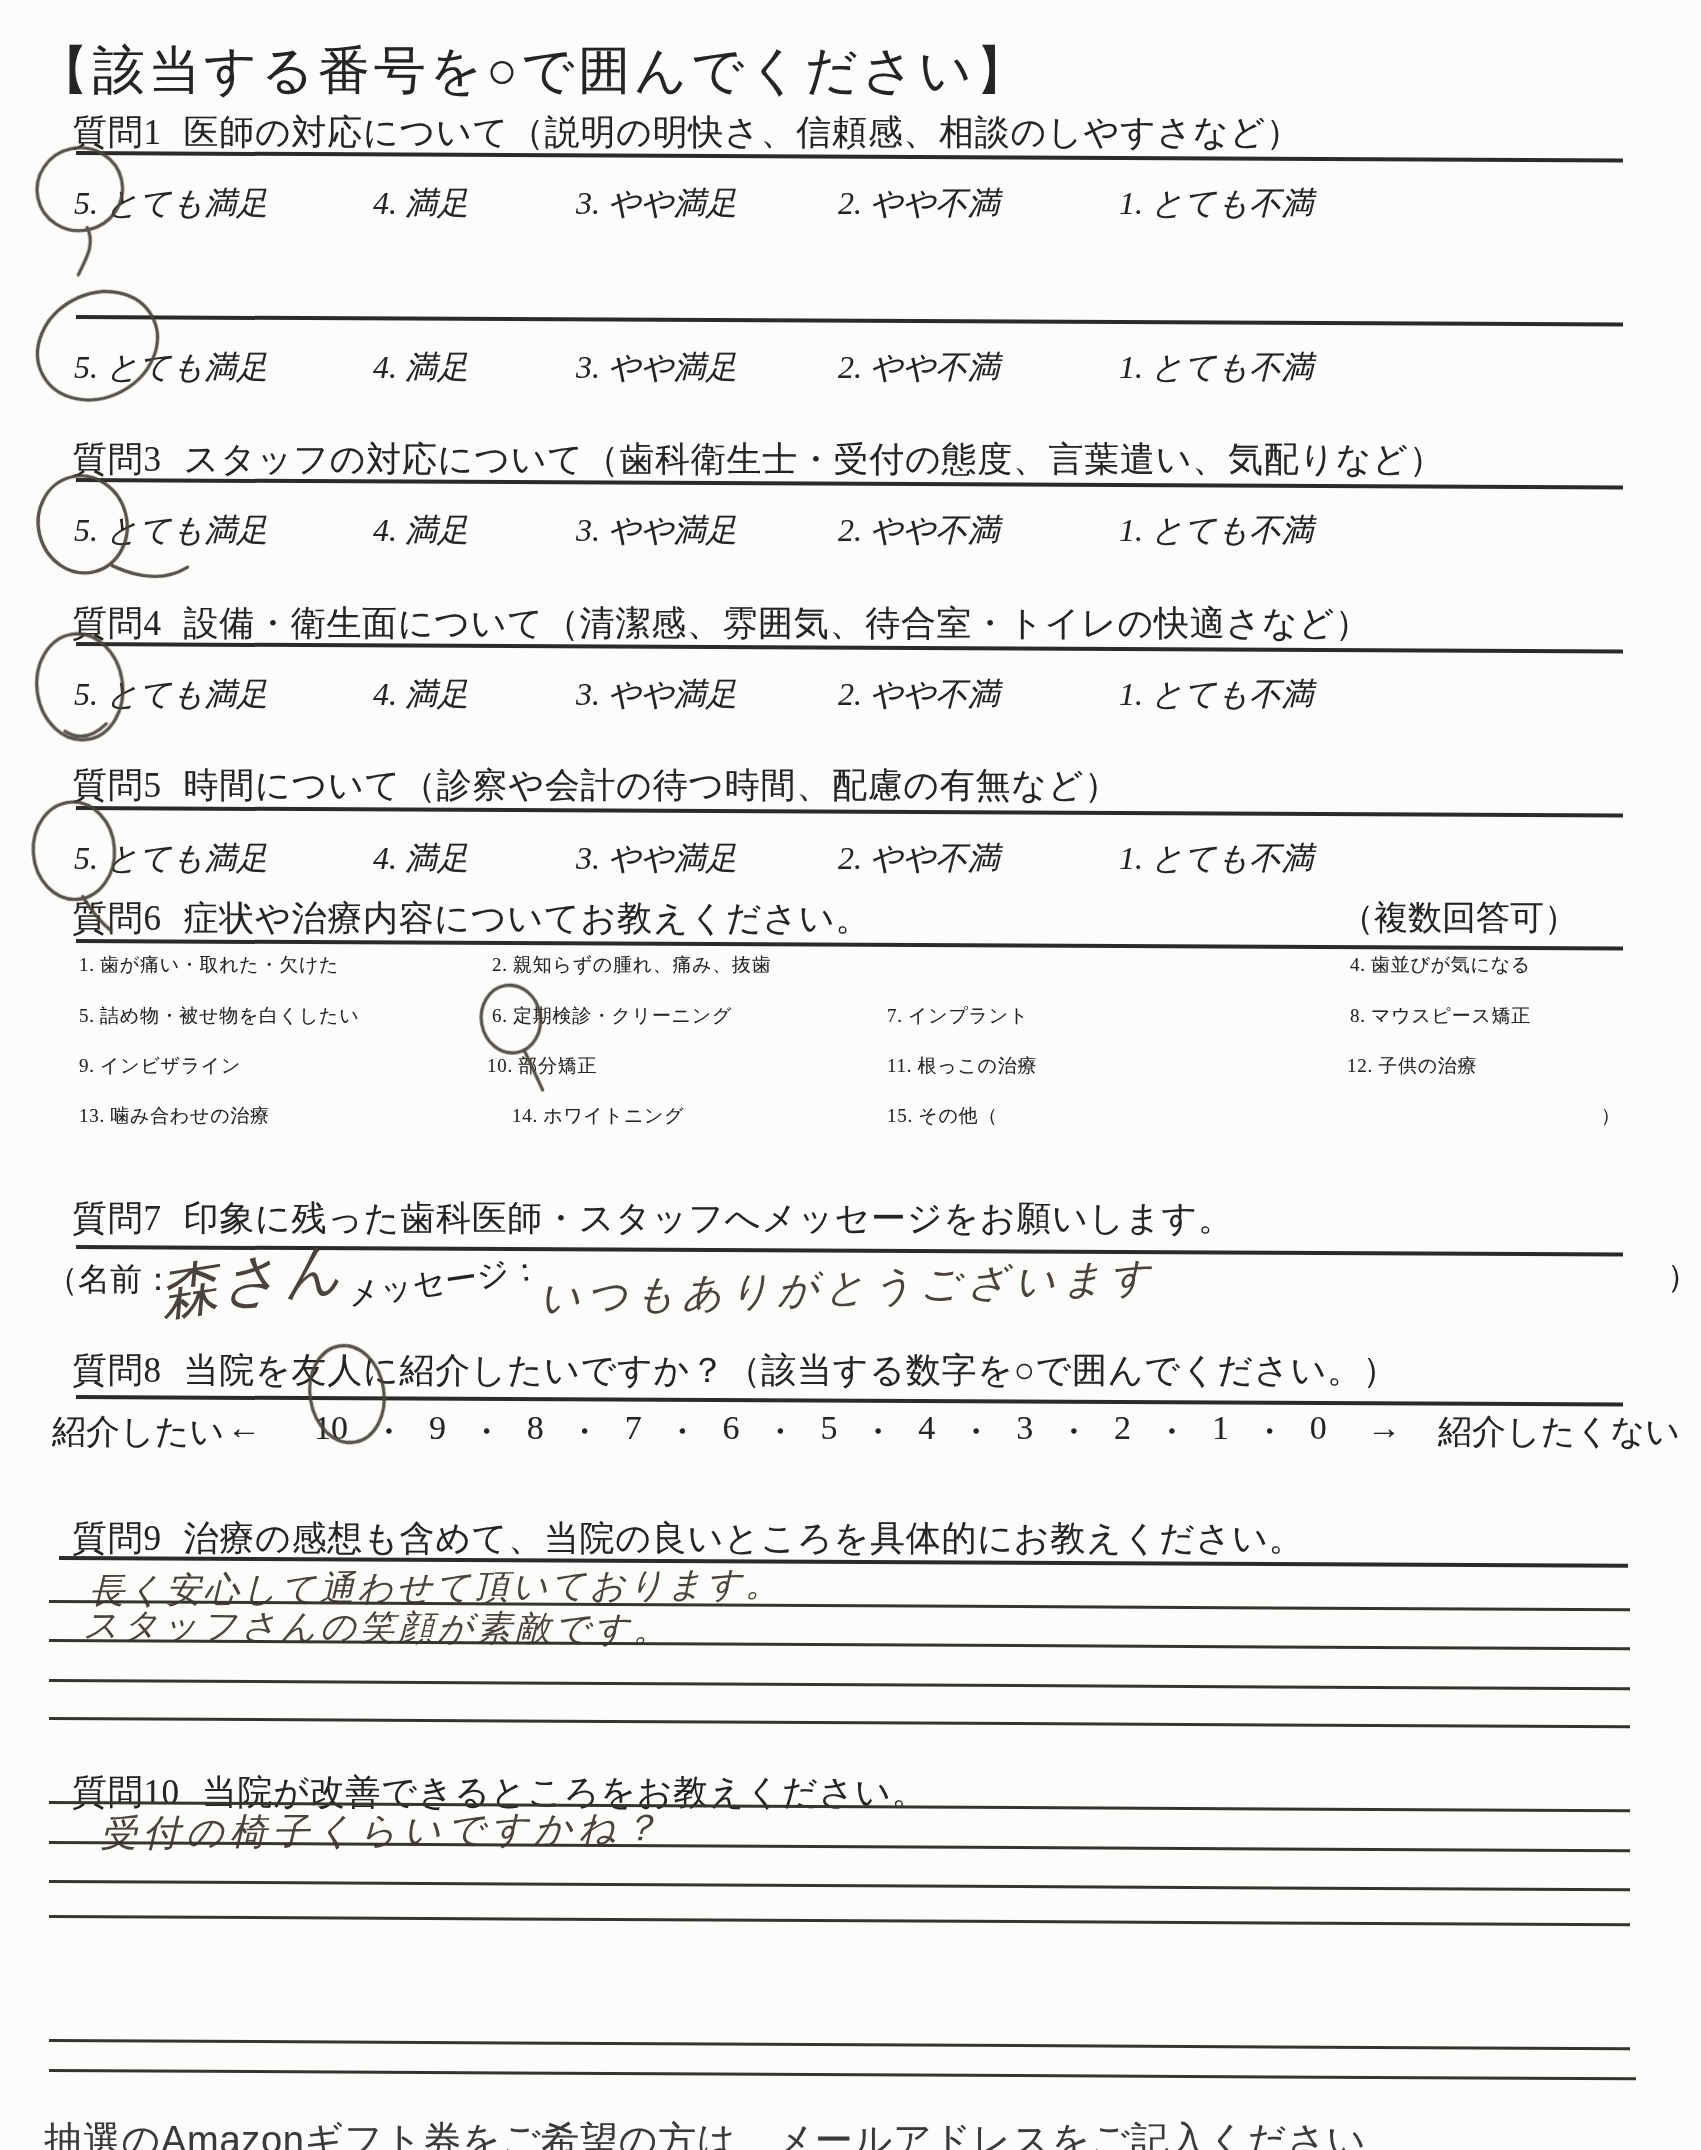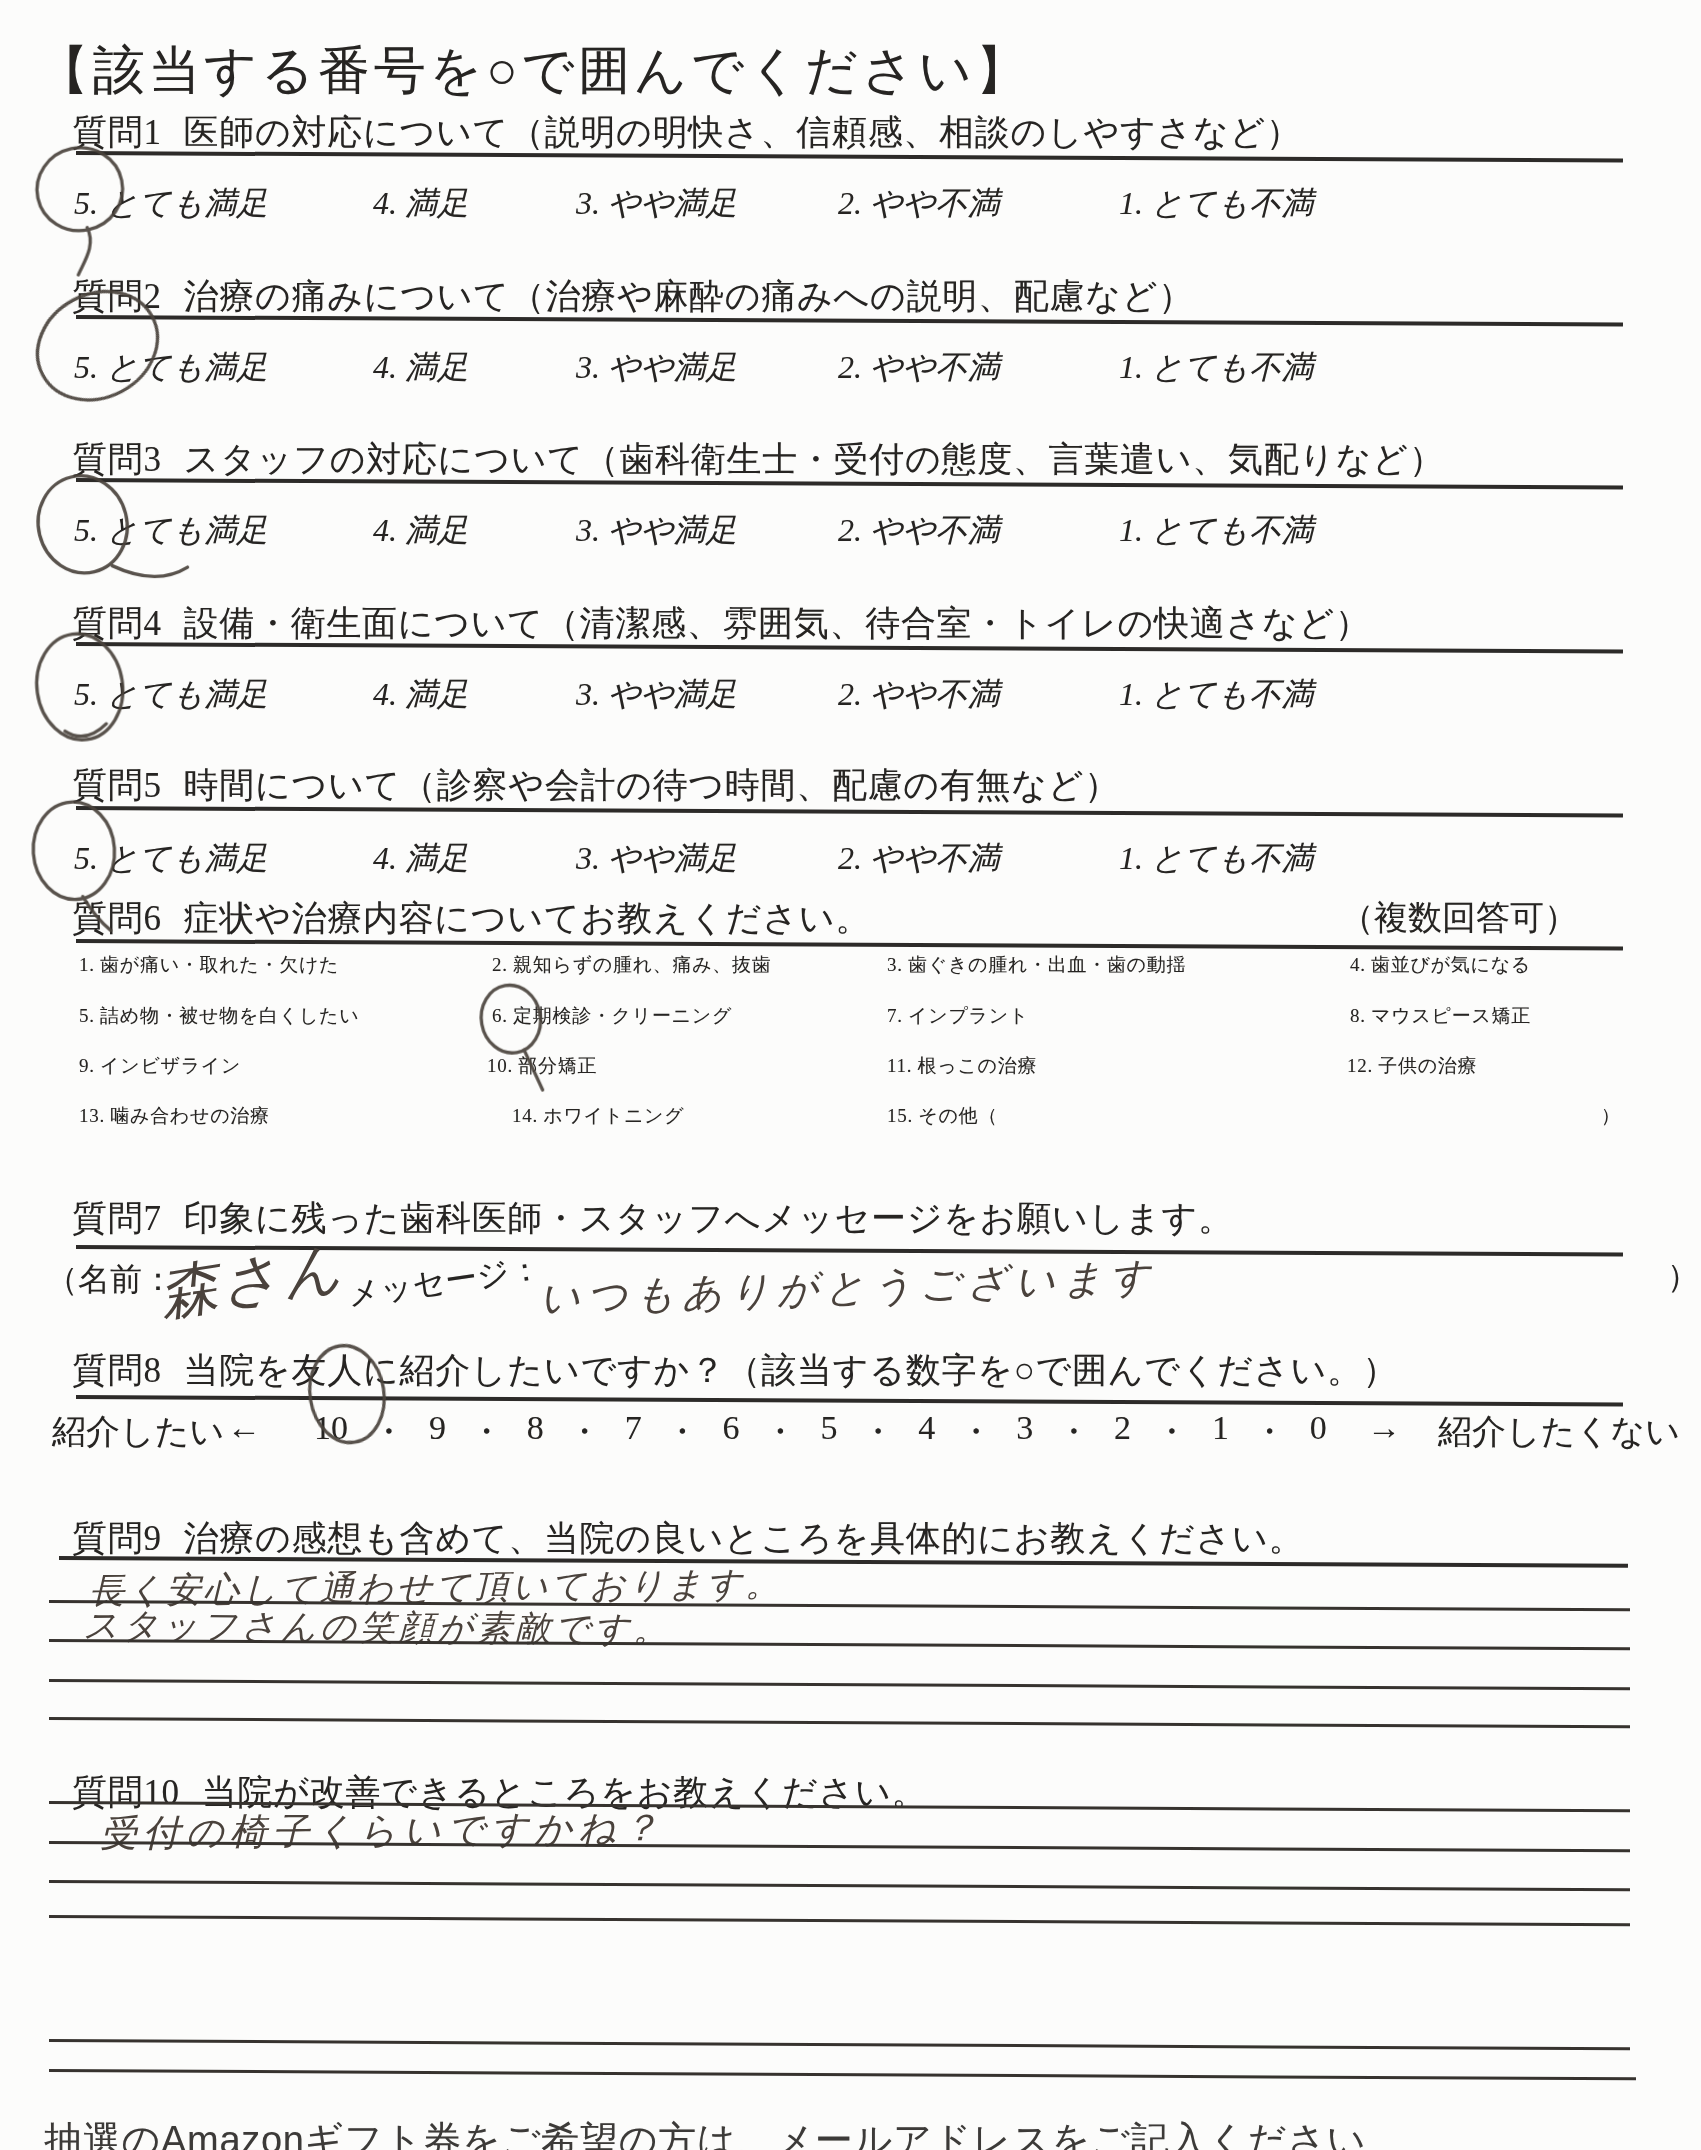--- a/index.html
+++ b/index.html
@@ -38,23 +38,20 @@
   </div>
   <div class="sep" style="top:151px"></div>
   <div class="optrow" style="top:182px">
     <span class="opt" style="left:74px">5. とても満足</span>
     <span class="opt" style="left:373px">4. 満足</span>
     <span class="opt" style="left:576px">3. やや満足</span>
     <span class="opt" style="left:838px">2. やや不満</span>
     <span class="opt" style="left:1119px">1. とても不満</span>
   </div>
 
-  <div class="qheader" style="top:273px">
-    <span class="qnum">質問2</span><span>治療の痛みについて（治療や麻酔の痛みへの説明、配慮など）</span>
-  </div>
   <div class="sep" style="top:315px"></div>
   <div class="optrow" style="top:346px">
     <span class="opt" style="left:74px">5. とても満足</span>
     <span class="opt" style="left:373px">4. 満足</span>
     <span class="opt" style="left:576px">3. やや満足</span>
     <span class="opt" style="left:838px">2. やや不満</span>
     <span class="opt" style="left:1119px">1. とても不満</span>
   </div>
 
   <div class="qheader" style="top:436px">
@@ -94,21 +91,20 @@
   </div>
 
   <div class="qheader" style="top:895px">
     <span class="qnum">質問6</span><span>症状や治療内容についてお教えください。</span>
   </div>
   <span class="note" style="left:1340px;top:895px">（複数回答可）</span>
   <div class="sep" style="top:939px"></div>
 
   <span class="q6opt" style="left:79px;top:952px">1. 歯が痛い・取れた・欠けた</span>
   <span class="q6opt" style="left:492px;top:952px">2. 親知らずの腫れ、痛み、抜歯</span>
-  <span class="q6opt" style="left:887px;top:952px">3. 歯ぐきの腫れ・出血・歯の動揺</span>
   <span class="q6opt" style="left:1350px;top:952px">4. 歯並びが気になる</span>
 
   <span class="q6opt" style="left:79px;top:1003px">5. 詰め物・被せ物を白くしたい</span>
   <span class="q6opt" style="left:492px;top:1003px">6. 定期検診・クリーニング</span>
   <span class="q6opt" style="left:887px;top:1003px">7. インプラント</span>
   <span class="q6opt" style="left:1350px;top:1003px">8. マウスピース矯正</span>
 
   <span class="q6opt" style="left:79px;top:1053px">9. インビザライン</span>
   <span class="q6opt" style="left:487px;top:1053px">10. 部分矯正</span>
   <span class="q6opt" style="left:887px;top:1053px">11. 根っこの治療</span>

